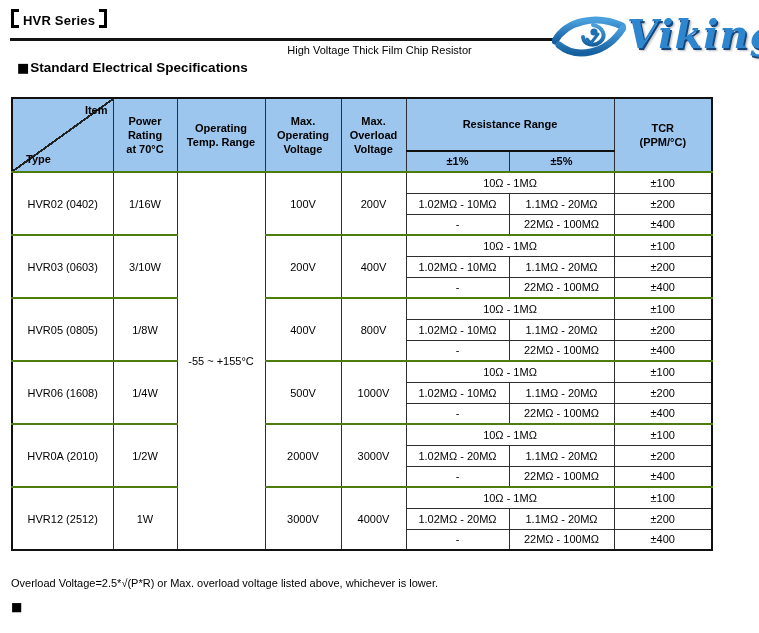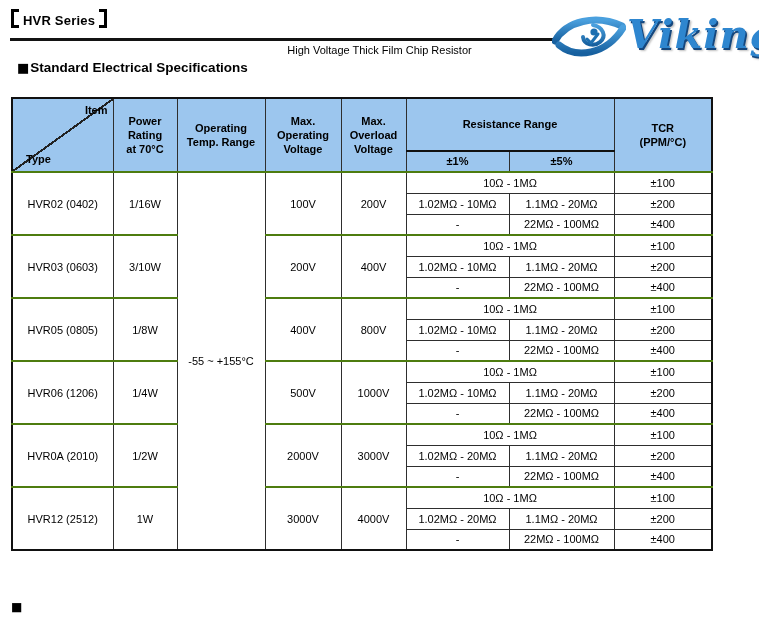--- a/index.html
+++ b/index.html
@@ -170,21 +170,21 @@
         <td>1.1MΩ - 20MΩ</td>
         <td>±200</td>
       </tr>
       <tr>
         <td>-</td>
         <td>22MΩ - 100MΩ</td>
         <td>±400</td>
       </tr>
 
       <tr class="gs">
-        <td rowspan="3">HVR06 (1206)</td>
+        <td rowspan="3">HVR06 (1608)</td>
         <td rowspan="3">1/4W</td>
         <td rowspan="3">500V</td>
         <td rowspan="3">1000V</td>
         <td colspan="2">10Ω - 1MΩ</td>
         <td>±100</td>
       </tr>
       <tr>
         <td>1.02MΩ - 10MΩ</td>
         <td>1.1MΩ - 20MΩ</td>
         <td>±200</td>
@@ -228,17 +228,18 @@
         <td>±200</td>
       </tr>
       <tr>
         <td>-</td>
         <td>22MΩ - 100MΩ</td>
         <td>±400</td>
       </tr>
     </tbody>
   </table>
 
+  <div class="note note2">Overload Voltage=2.5*√(P*R) or Max. overload voltage listed above, whichever is lower.</div>
   <div class="note note3">
     <span class="note-bullet">■</span>
   </div>
 
 </div>
 
 </body></html>

